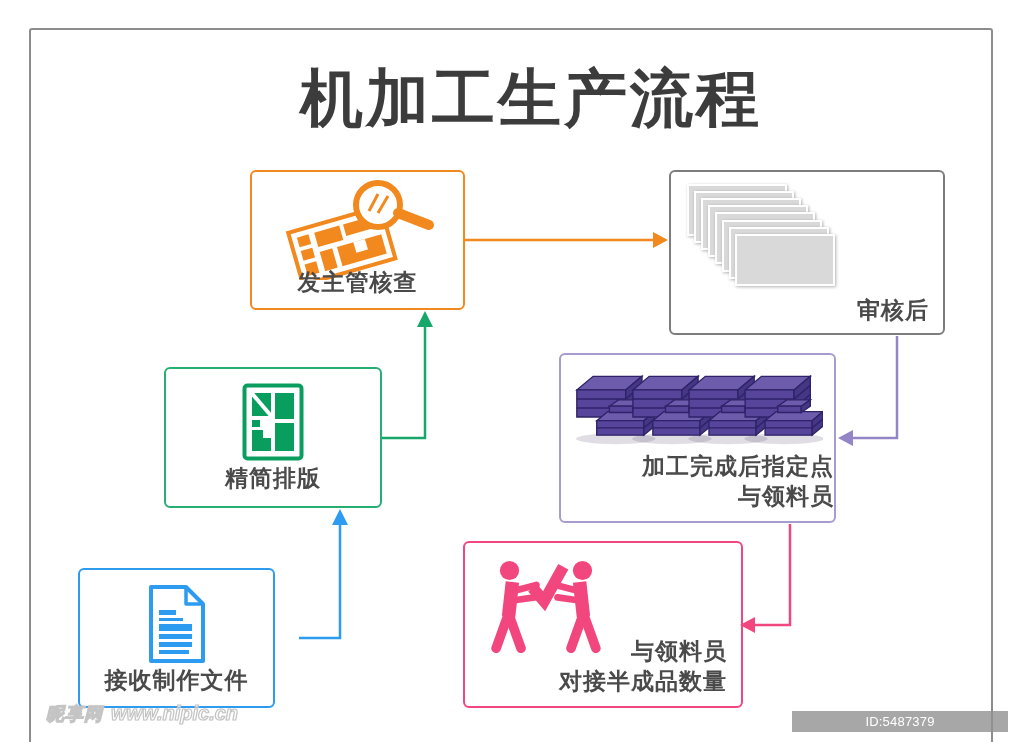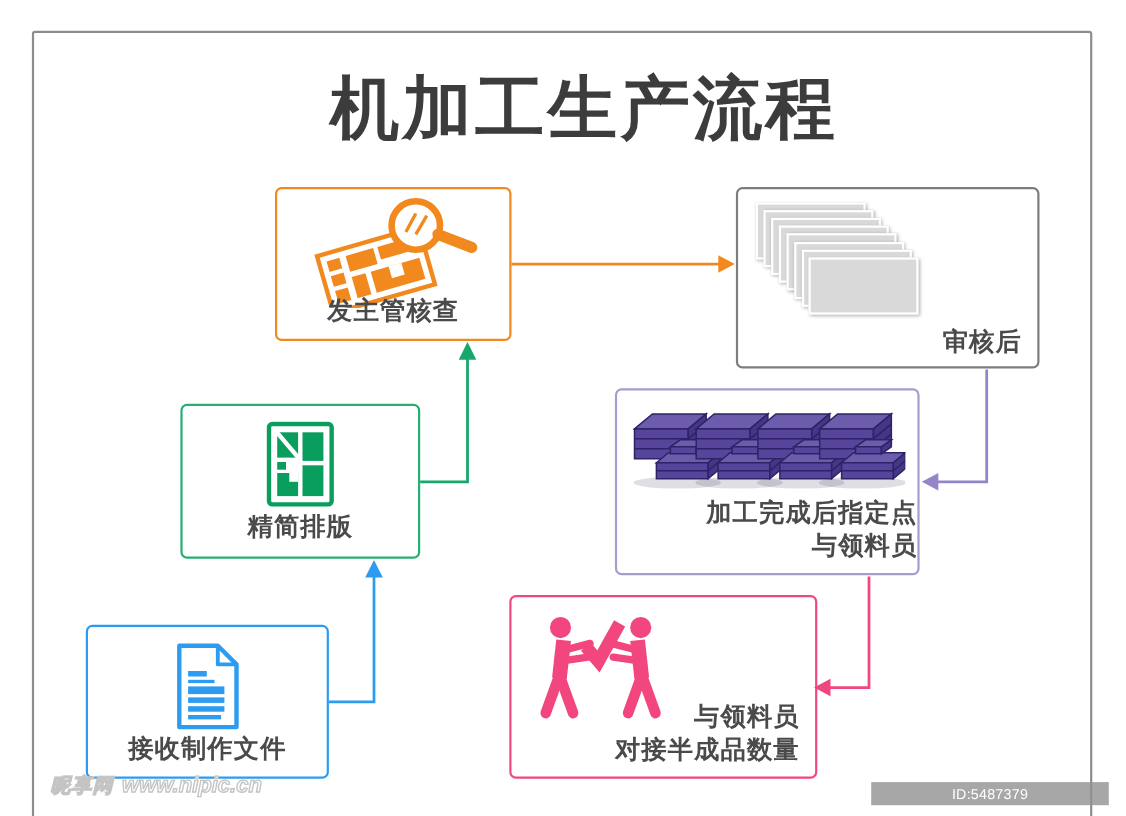--- a/index.html
+++ b/index.html
@@ -27,21 +27,21 @@
   .diagram-title{
     position:absolute;left:29px;top:56px;width:964px;text-align:center;
     font-size:63px;font-weight:900;color:var(--title);letter-spacing:3px;padding-left:20px;
   }
   .node{
     position:absolute;background:#fff;border-radius:6px;box-sizing:border-box;
   }
   .node-review   {left:250px;top:170px;width:215px;height:140px;border:2.5px solid var(--orange);}
   .node-warehouse{left:669px;top:170px;width:276px;height:165px;border:2.5px solid var(--gray);}
   .node-layout   {left:164px;top:367px;width:218px;height:141px;border:2.5px solid var(--green);}
-  .node-receive  {left:78px; top:568px;width:221px;height:140px;border:2.5px solid var(--blue);}
+  .node-receive  {left:78px; top:568px;width:197px;height:140px;border:2.5px solid var(--blue);}
   .node-stacking {left:559px;top:353px;width:277px;height:170px;border:2.5px solid var(--purple);}
   .node-handover {left:463px;top:541px;width:280px;height:167px;border:2.5px solid var(--pink);}
   .node-label{
     position:absolute;bottom:10px;left:0;width:100%;text-align:center;
     font-size:23px;font-weight:bold;color:var(--txt);letter-spacing:1px;
   }
   .node-label-right{
     position:absolute;bottom:8px;right:14px;text-align:right;
     font-size:23px;font-weight:bold;color:var(--txt);line-height:30px;letter-spacing:1px;
   }

